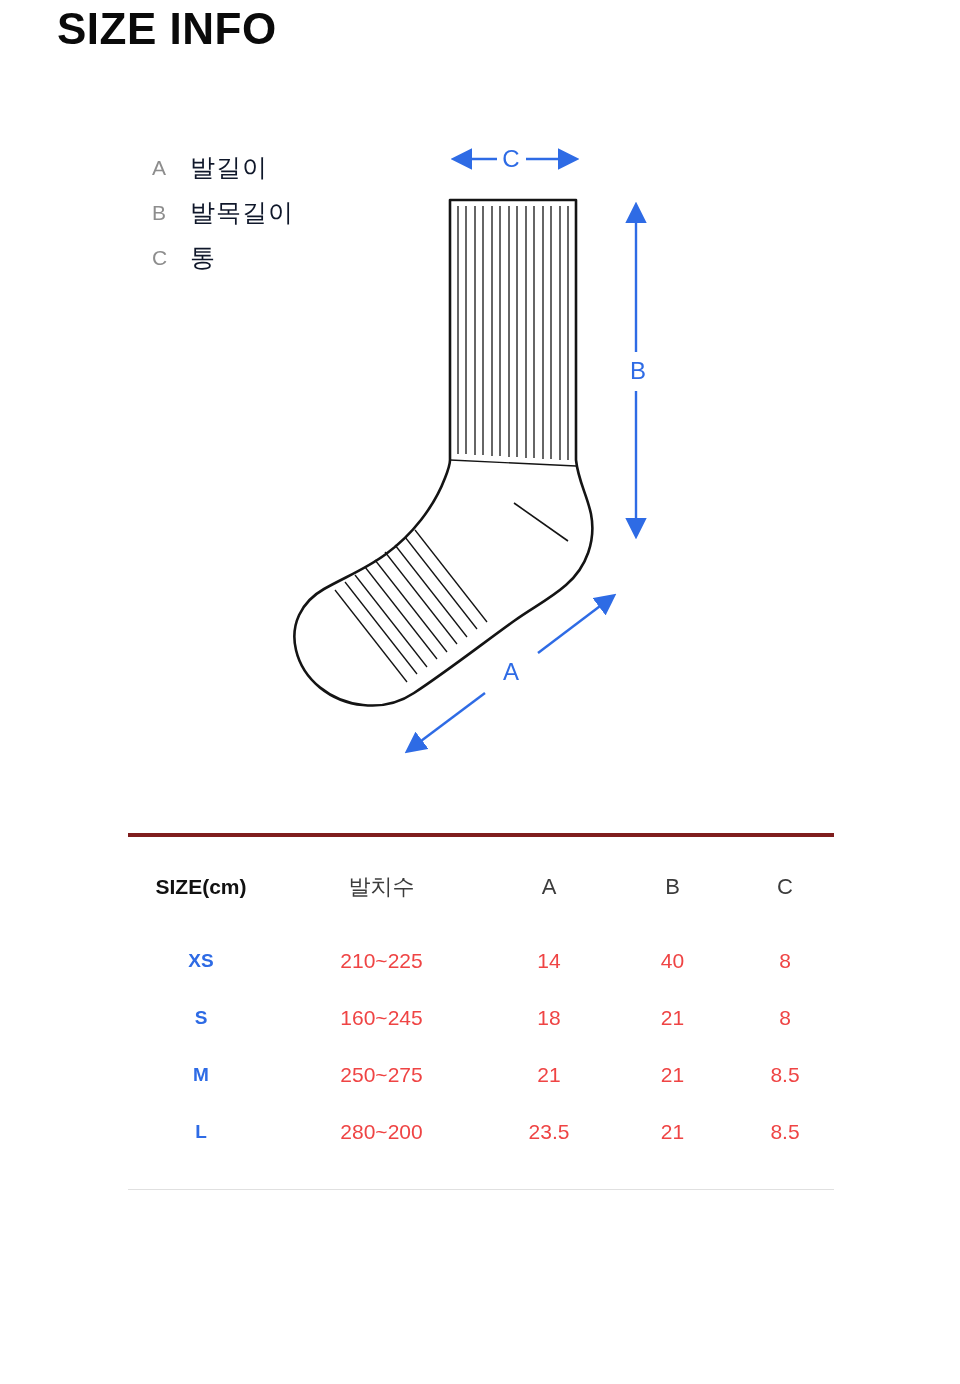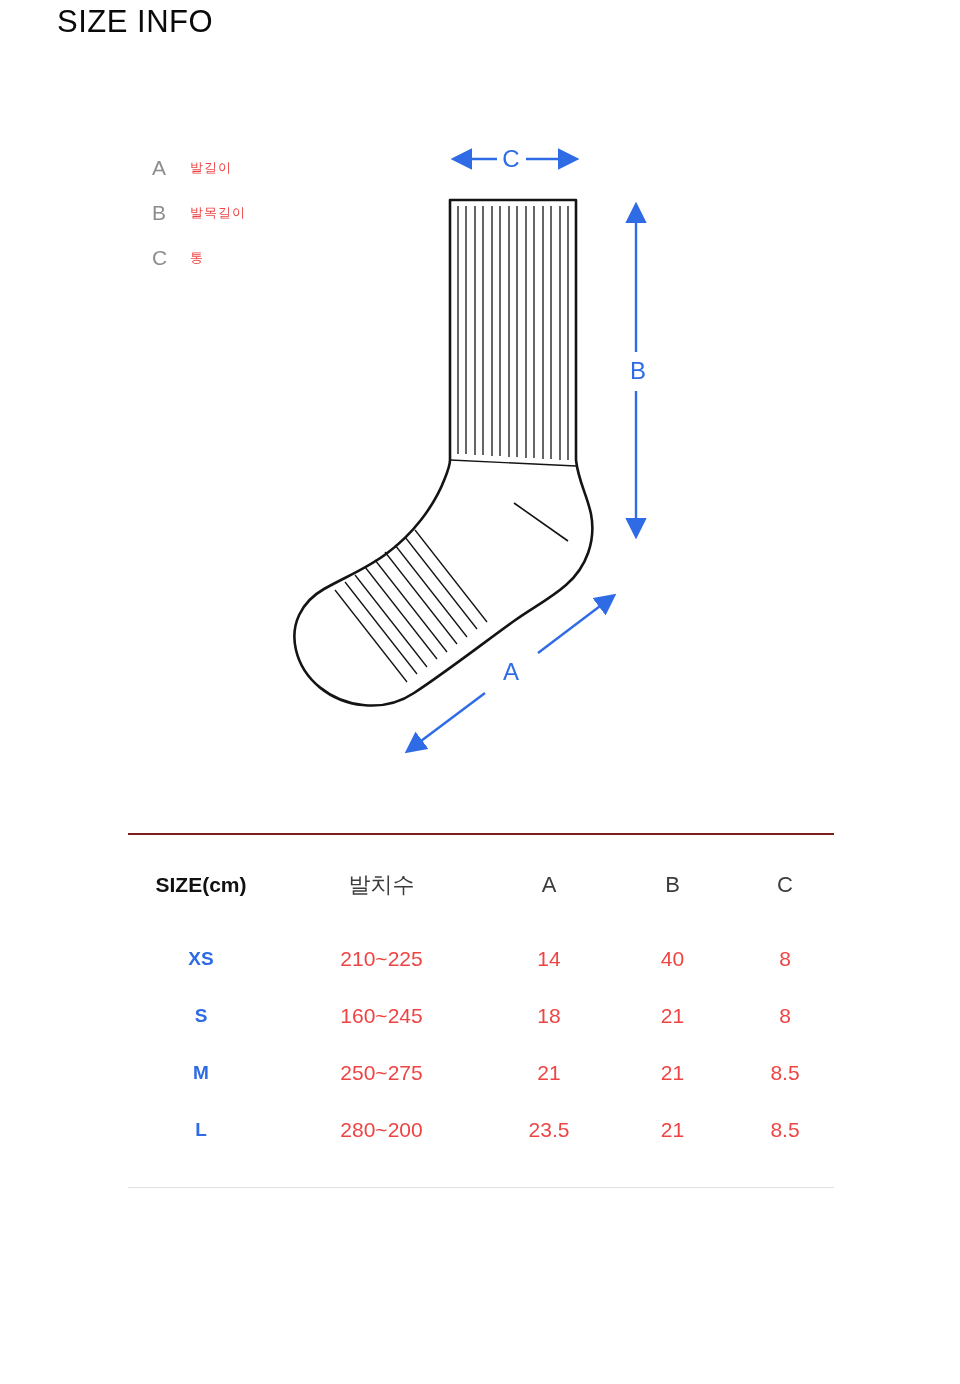--- a/index.html
+++ b/index.html
@@ -7,37 +7,37 @@
   html, body { margin: 0; padding: 0; }
   body {
     width: 960px; height: 1384px;
     background: #ffffff;
     font-family: "Liberation Sans", "DejaVu Sans", sans-serif;
   }
   .page { position: relative; width: 960px; height: 1384px; overflow: hidden; background:#fff; }
 
   .page-title {
     position: absolute; left: 57px; top: 4px; margin: 0;
-    font-size: 31px; font-weight: 400; letter-spacing: 0.5px; color: #0a0a0a;
+    font-size: 44px; font-weight: 700; letter-spacing: 0.5px; color: #0a0a0a;
   }
 
   
   .legend { position: absolute; left: 152px; top: 145px; }
   .legend-row { display: flex; align-items: center; height: 45px; }
   .legend-key { width: 38px; font-size: 21px; color: #8d8d8d; }
-  .legend-label { font-size: 13px; color: #ef4444; letter-spacing: 1px; }
+  .legend-label { font-size: 25px; color: #0f172a; letter-spacing: 1px; }
 
   
   .diagram { position: absolute; left: 0; top: 0; pointer-events: none; }
   .dim-label { font-size: 24px; fill: var(--accent); }
 
   
   .size-table {
     position: absolute; left: 128px; top: 833px; width: 706px;
-    border-top: 2px solid #7f1d1d; border-bottom: 1px solid #e0e0e0;
+    border-top: 4px solid #7f1d1d; border-bottom: 1px solid #e0e0e0;
     padding: 28px 0 29px 0;
   }
   .t-row {
     display: grid;
     grid-template-columns: 146px 215px 120px 127px 98px;
     align-items: center; text-align: center; height: 57px;
   }
   .t-header { height: 44px; margin-bottom: 23px; }
   .h-size { font-size: 21px; font-weight: 700; color: #111; }
   .h-col  { font-size: 22px; color: #3c3c3c; text-align: center; }

